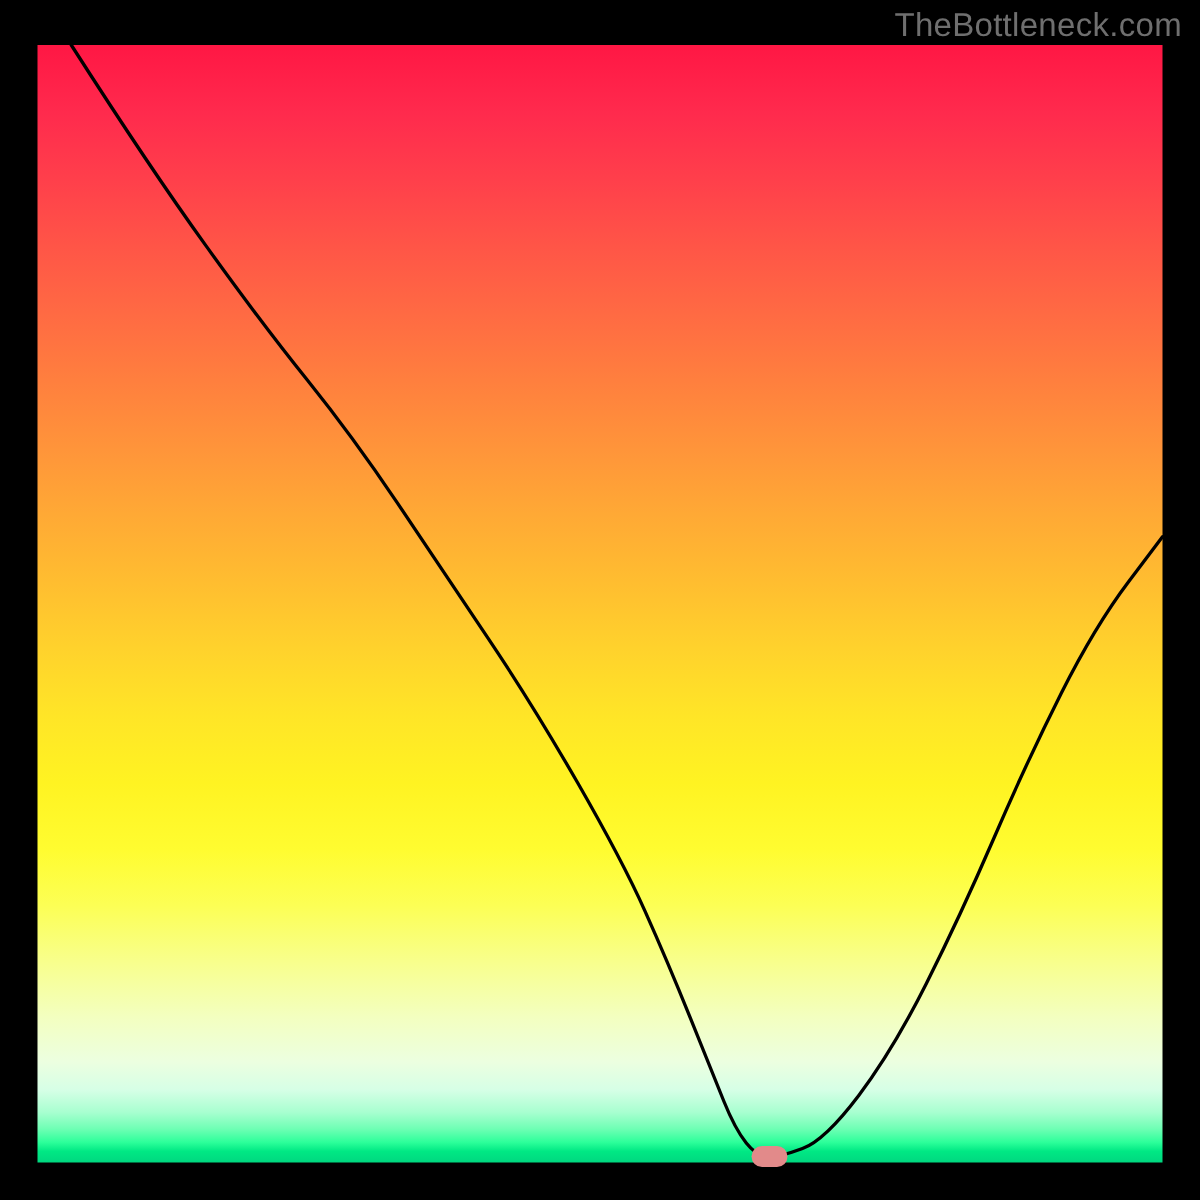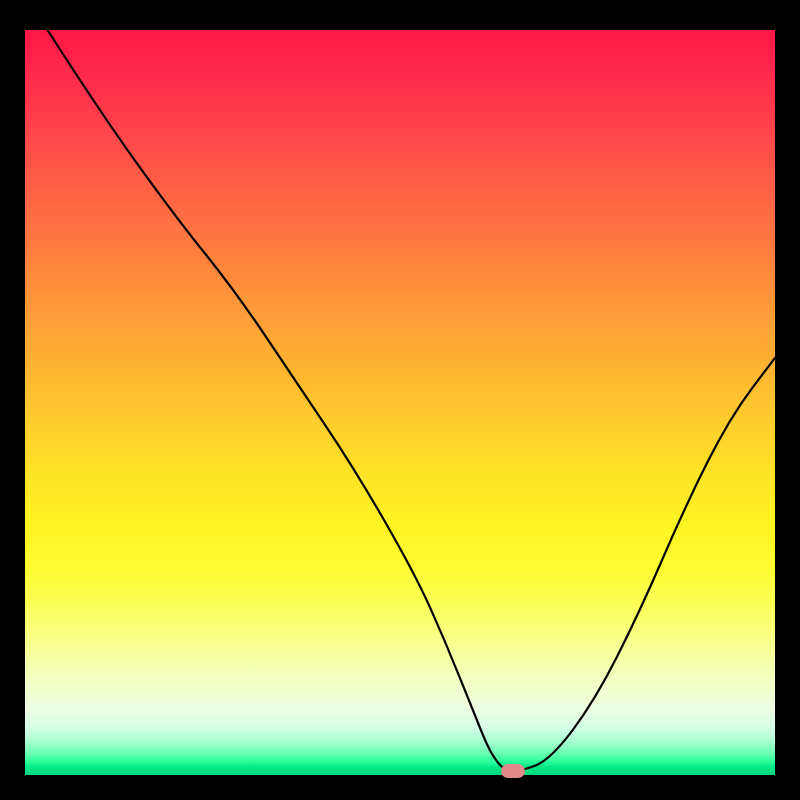--- a/index.html
+++ b/index.html
@@ -73,20 +73,21 @@
     height: 14px;
     border-radius: 7px;
     background: #e28a8a;
     transform: translate(-50%, -50%);
   }
 </style>
 </head>
 <body>
 
 <div class="frame">
+  <div class="watermark">TheBottleneck.com</div>
 
   <div class="plot-area">
     <svg class="curve" viewBox="0 0 750 745" preserveAspectRatio="none">
       <path id="curve-path" fill="none" stroke="#000" stroke-width="2.2" stroke-linecap="round" d="M 22.5 0.0 Q 75.0 82.0 112.5 134.1 Q 150.0 186.3 180.0 223.5 Q 210.0 260.8 240.0 305.4 Q 270.0 350.1 300.0 394.9 Q 330.0 439.6 360.0 491.7 Q 390.0 543.9 405.0 577.4 Q 420.0 610.9 435.0 648.1 Q 450.0 685.4 457.5 704.0 Q 465.0 722.6 472.5 732.0 Q 480.0 741.3 487.5 741.3 Q 495.0 741.3 510.0 735.7 Q 525.0 730.1 547.5 700.3 Q 570.0 670.5 592.5 625.8 Q 615.0 581.1 637.5 529.0 Q 660.0 476.8 682.5 432.1 Q 705.0 387.4 727.5 357.6 T 750.0 327.8"></path>
     </svg>
     <div id="min-marker" class="marker" style="left: 487.5px; top: 741.275px;"></div>
   </div>
 </div>
 
 </body></html>

